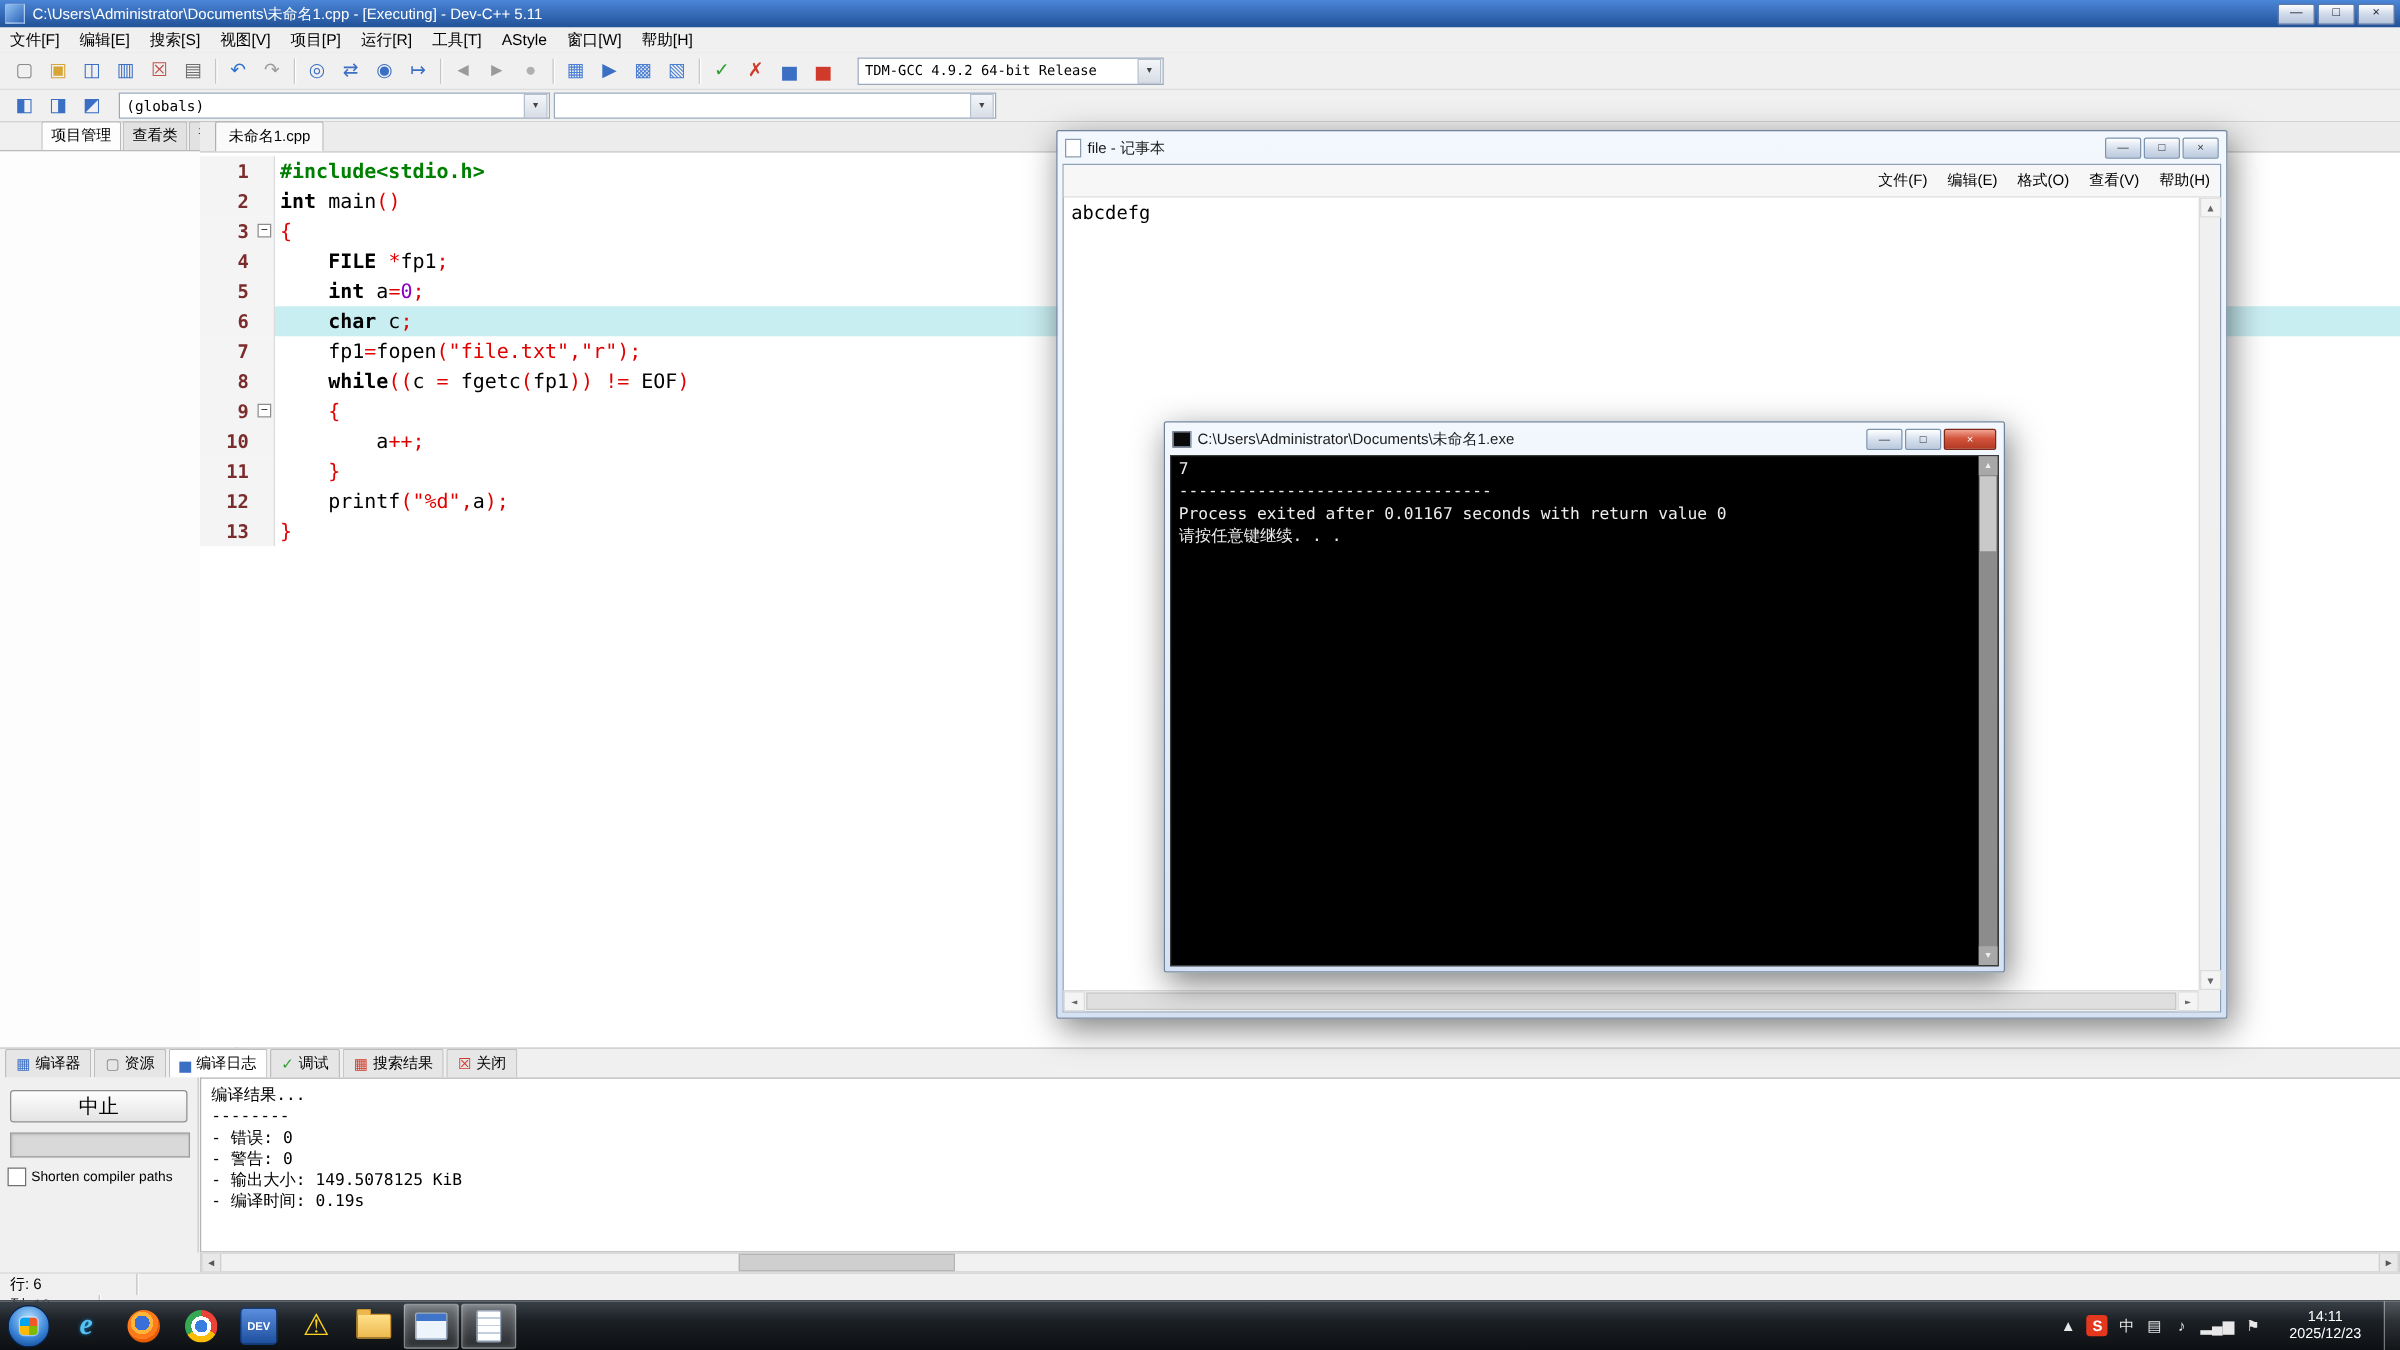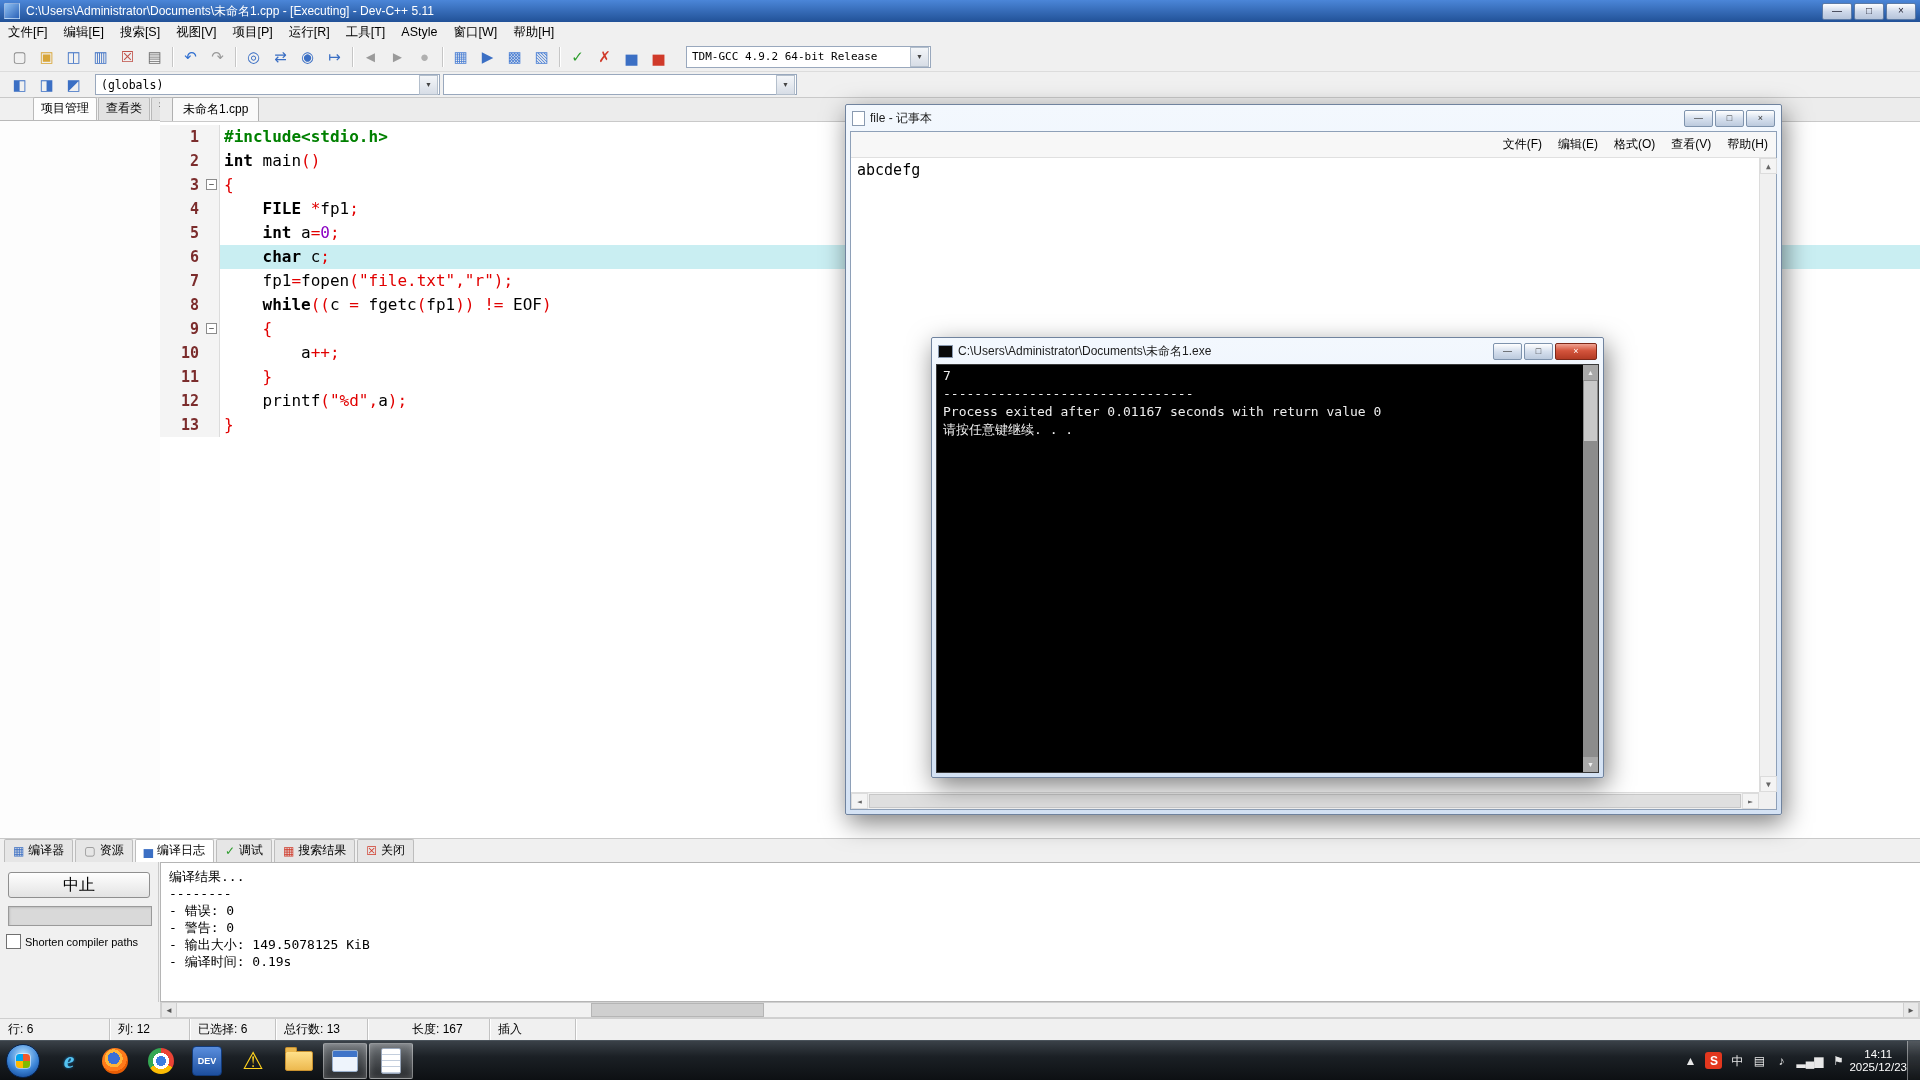--- a/index.html
+++ b/index.html
@@ -82,21 +82,21 @@
   .logarea{position:absolute;left:160px;top:0;right:0;bottom:0;background:#fff;border:1px solid #b5b5b5;border-right:none;
     box-sizing:border-box;padding:5px 8px;font-family:"DejaVu Sans Mono",monospace;font-size:13px;line-height:17px;overflow:hidden;}
 
   
   .hscroll{position:absolute;left:160px;right:0;top:1002px;height:16px;background:#f1f1f1;border:1px solid #d0d0d0;box-sizing:border-box;display:flex;}
   .harrow{width:16px;height:100%;background:#e8e8e8;border-right:1px solid #cfcfcf;border-left:1px solid #cfcfcf;
     font-size:8px;display:flex;align-items:center;justify-content:center;color:#555;box-sizing:border-box;flex:none;}
   .htrack{flex:1;position:relative;}
   .hthumb{position:absolute;left:24%;width:10%;top:0;bottom:0;background:#cfcfcf;border:1px solid #b5b5b5;box-sizing:border-box;}
   .statusbar{position:absolute;left:0;right:0;top:1018px;height:22px;background:#f0f0f0;border-top:1px solid #cfcfcf;
-    display:flex;font-size:12px;align-items:stretch;box-sizing:border-box;}
+    display:flex;font-size:12px;align-items:stretch;box-sizing:border-box;flex-direction:column;}
   .sseg{display:flex;align-items:center;padding-left:8px;border-right:1px solid #c2c2c2;box-shadow:1px 0 0 #fff;box-sizing:border-box;white-space:nowrap;}
   .sseg:nth-child(1){width:110px;}
   .sseg:nth-child(2){width:80px;}
   .sseg:nth-child(3){width:86px;}
   .sseg:nth-child(4){width:92px;}
   .sseg:nth-child(5){width:86px;margin-left:36px;}
   .sseg:nth-child(6){width:86px;}
   .sseg:nth-child(7){flex:1;border-right:none;box-shadow:none;}
 
   
@@ -117,21 +117,21 @@
     color:#fff;font-size:9px;font-weight:bold;display:flex;align-items:center;justify-content:center;}
   .icon-warn{font-size:24px;color:#ffd21e;line-height:1;}
   .icon-folder{width:28px;height:20px;border-radius:2px;background:linear-gradient(#ffe08a,#edb94f);position:relative;border:1px solid #c9922f;box-sizing:border-box;}
   .icon-folder::before{content:"";position:absolute;left:-1px;top:-5px;width:12px;height:5px;background:#edb94f;
     border:1px solid #c9922f;border-bottom:none;border-radius:2px 2px 0 0;box-sizing:border-box;}
   .icon-win{width:26px;height:22px;background:linear-gradient(#3f74c8 0 6px,#eef4fc 6px);border:1px solid #9ab0cc;border-radius:2px;box-sizing:border-box;}
   .icon-note{width:20px;height:26px;background:repeating-linear-gradient(#ffffff 0 5px,#c3cedd 5px 6px);border:1px solid #98a6ba;border-radius:2px;box-sizing:border-box;}
   .tray{margin-left:auto;display:flex;align-items:center;gap:8px;padding:0 4px;}
   .tray-ic{color:#e8e8e8;font-size:12px;line-height:1;display:flex;align-items:center;justify-content:center;min-width:14px;}
   .sogou{width:17px;height:17px;background:#e3371e;border-radius:3px;color:#fff !important;font-weight:bold;font-size:12px;}
-  .clock{color:#fff;font-size:11.5px;line-height:13px;text-align:center;margin:0 0;white-space:nowrap;}
+  .clock{color:#fff;font-size:11.5px;line-height:13px;text-align:center;margin:0 18px;white-space:nowrap;}
   .showdesk{width:12px;height:40px;border-left:1px solid rgba(255,255,255,.4);background:linear-gradient(rgba(255,255,255,.12),rgba(255,255,255,.02));flex:none;}
 
   
   .fwin{position:absolute;background:linear-gradient(#f3f8fe,#d4e2f4);border:1px solid #70839e;border-radius:2px;
     box-shadow:3px 8px 26px rgba(0,0,0,.5);box-sizing:border-box;}
   #notepadWin{left:845px;top:104px;width:937px;height:711px;z-index:40;}
   #consoleWin{left:931px;top:337px;width:673px;height:441px;z-index:60;}
   .ftitle{height:26px;display:flex;align-items:center;padding:0 6px;font-size:12px;color:#1c1c1c;}
   .fticon{margin-right:5px;flex:none;}
   .np-icon{width:13px;height:15px;background:#fff;border:1px solid #8a9ab0;box-sizing:border-box;}

